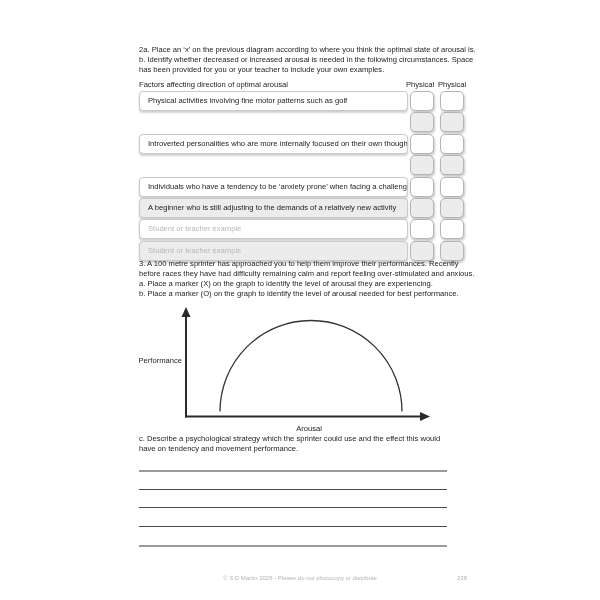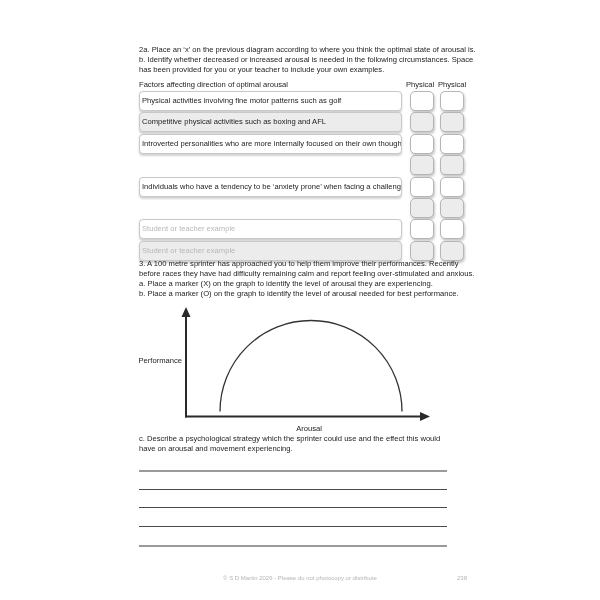--- a/index.html
+++ b/index.html
@@ -10,21 +10,21 @@
   #q3{left:139px;top:259px;width:340px;}
   #qc{left:139px;top:434px;width:340px;}
   .tbl-head{position:absolute;top:80px;font-size:7.6px;}
   #head-left{left:139px;}
   #head-dec{left:406px;}
   #head-inc{left:438px;}
   .frow{position:absolute;left:0;width:600px;height:20px;}
   .rowbox{position:absolute;left:139px;top:0;width:259px;height:18px;
           border:1px solid #c9c9c9;border-radius:4px;background:#ffffff;
           box-shadow:0 1.5px 2px rgba(0,0,0,0.18);
-          font-size:7.6px;line-height:18px;padding-left:2px;overflow:hidden;white-space:nowrap;}
+          font-size:7.6px;line-height:18px;padding-left:8px;overflow:hidden;white-space:nowrap;}
   .frow.shaded .rowbox{background:#ececec;}
   .frow.example .rowbox{color:#b8b8b8;}
   .cb{position:absolute;top:0;width:22px;height:18px;border:1px solid #b5b5b5;border-radius:5px;
       background:#ffffff;box-shadow:1px 2px 2.5px rgba(0,0,0,0.22);}
   .frow.shaded .cb{background:#ececec;}
   .cb1{left:410px;}
   .cb2{left:440px;}
   #graph{position:absolute;left:139px;top:300px;}
   #answer-lines .aline{position:absolute;left:139px;width:308px;height:0;
       border-top:1.5px solid #4a4a4a;}
@@ -47,39 +47,39 @@
   <div class="tbl-head" id="head-dec">Physical</div>
   <div class="tbl-head" id="head-inc">Physical</div>
 
   <div id="factor-rows">
       <div class="frow" style="top: 91px;">
         <div class="rowbox">Physical activities involving fine motor patterns such as golf</div>
         <div class="cb cb1"></div>
         <div class="cb cb2"></div>
       </div>
       <div class="frow shaded" style="top: 112.4px;">
-        <div class="rowbox">Competitive physical activities such as boxing and AFL</div>
         <div class="cb cb1"></div>
         <div class="cb cb2"></div>
       </div>
       <div class="frow" style="top: 133.8px;">
         <div class="rowbox">Introverted personalities who are more internally focused on their own thoughts</div>
         <div class="cb cb1"></div>
         <div class="cb cb2"></div>
       </div>
       <div class="frow shaded" style="top: 155.2px;">
         <div class="cb cb1"></div>
         <div class="cb cb2"></div>
       </div>
       <div class="frow" style="top: 176.6px;">
         <div class="rowbox">Individuals who have a tendency to be ‘anxiety prone’ when facing a challenge</div>
         <div class="cb cb1"></div>
         <div class="cb cb2"></div>
       </div>
       <div class="frow shaded" style="top: 198px;">
+        <div class="rowbox">A beginner who is still adjusting to the demands of a relatively new activity</div>
         <div class="cb cb1"></div>
         <div class="cb cb2"></div>
       </div>
       <div class="frow example" style="top: 219.4px;">
         <div class="rowbox">Student or teacher example</div>
         <div class="cb cb1"></div>
         <div class="cb cb2"></div>
       </div>
       <div class="frow shaded example" style="top: 240.8px;">
         <div class="rowbox">Student or teacher example</div>
@@ -97,21 +97,21 @@
     <line x1="47" y1="14" x2="47" y2="117.5" stroke="#2a2a2a" stroke-width="2"></line>
     <polygon points="47,7 42.5,17 51.5,17" fill="#2a2a2a"></polygon>
     <line x1="46" y1="116.5" x2="284" y2="116.5" stroke="#2a2a2a" stroke-width="2"></line>
     <polygon points="291,116.5 281,112 281,121" fill="#2a2a2a"></polygon>
     <path d="M 81 111.5 A 91 91 0 0 1 263 111.5" fill="none" stroke="#333333" stroke-width="1.3"></path>
     <text x="43" y="63" text-anchor="end" font-size="7.6" fill="#1c1c1c">Performance</text>
     <text x="170" y="130.5" text-anchor="middle" font-size="7.6" fill="#1c1c1c">Arousal</text>
   </svg>
 
   <div class="para" id="qc">c. Describe a psychological strategy which the sprinter could use and the effect this would
-have on arousal and movement experiencing.</div>
+have on tendency and movement performance.</div>
 
   <div id="answer-lines">
       <div class="aline" style="top: 470px;"></div>
       <div class="aline" style="top: 488.7px;"></div>
       <div class="aline" style="top: 507.4px;"></div>
       <div class="aline" style="top: 526.1px;"></div>
       <div class="aline" style="top: 544.8px;"></div>
     </div>
 
   <div class="footer" id="footer-copy">© S D Martin 2026 - Please do not photocopy or distribute</div>

